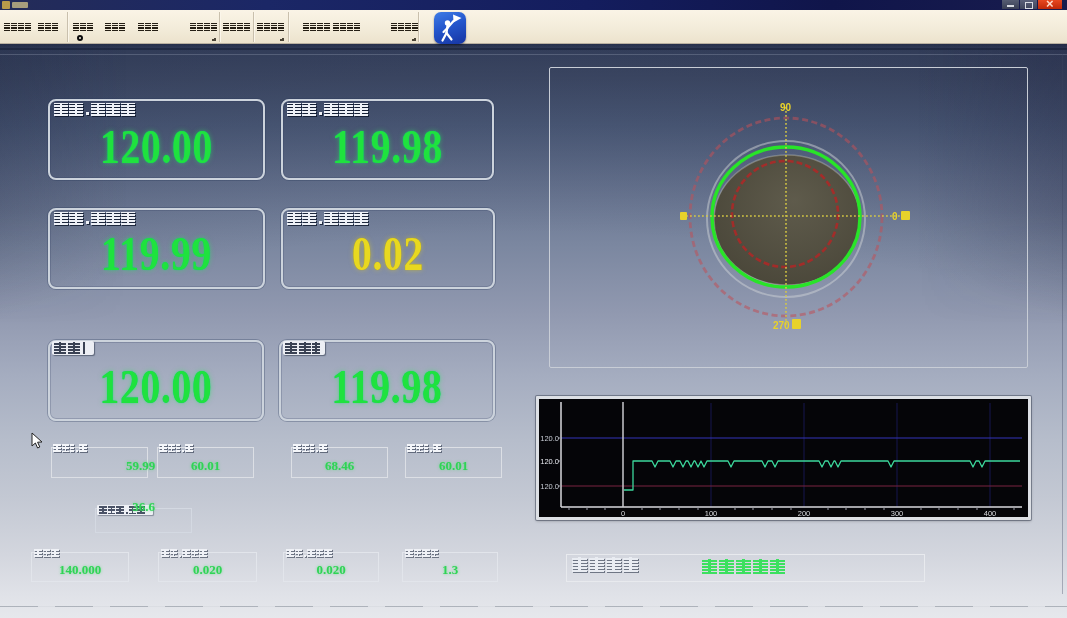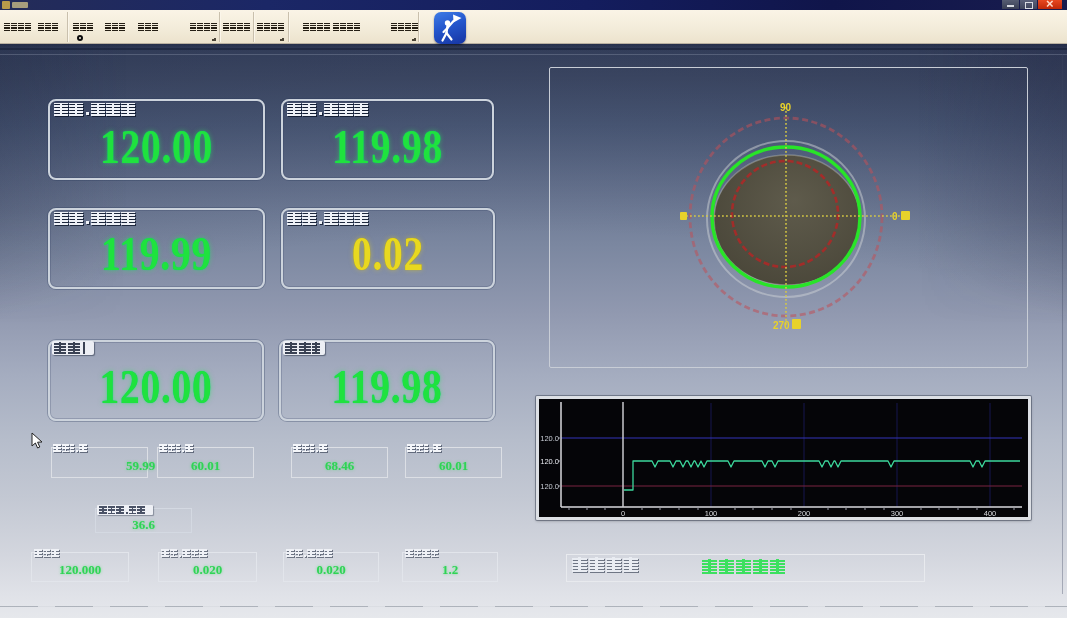--- a/index.html
+++ b/index.html
@@ -171,34 +171,34 @@
   <div class="sbox" style="left:291px;top:447px;"></div>
   <div class="zh s8 shdw2" style="left:293px;top:444px;color:#f4f6fa"><span class="zc"></span><span class="zc"></span><span class="zc" style="width:4px"></span><span class="zdot"></span><span class="zc"></span></div>
   <div class="sval" style="left:291px;width:97px;top:458px;">68.46</div>
   <div class="sbox" style="left:405px;top:447px;"></div>
   <div class="zh s8 shdw2" style="left:407px;top:444px;color:#f4f6fa"><span class="zc"></span><span class="zc"></span><span class="zc" style="width:4px"></span><span class="zdot"></span><span class="zc"></span></div>
   <div class="sval" style="left:405px;width:97px;top:458px;">60.01</div>
 
   <div class="sbox" style="left:95px;top:508px;width:97px;height:25px;border-color:#d4d9e2;"></div>
   <div style="position:absolute;left:97px;top:505px;width:56px;height:10px;background:#eef0f5;border-radius:1px;box-shadow:1px 1px 1px rgba(40,50,70,.4);"></div>
   <div class="zh s8" style="left:99px;top:506px;color:#4a5266"><span class="zc"></span><span class="zc"></span><span class="zc"></span><span class="zdot"></span><span class="zc"></span><span class="zc"></span></div>
-  <div class="sval" style="left:95px;width:97px;top:517px;">36.6</div>
+  <div class="sval" style="left:95px;width:97px;top:499px;">36.6</div>
 
   <div class="sbox" style="left:31px;top:552px;width:98px;height:30px;border-color:#e2e5eb;"></div>
   <div class="zh s8 shdw2" style="left:34px;top:549px;color:#eff1f6"><span class="zc"></span><span class="zc"></span><span class="zc"></span></div>
-  <div class="sval" style="left:31px;width:98px;top:562px;">120.000</div>
+  <div class="sval" style="left:31px;width:98px;top:562px;">140.000</div>
   <div class="sbox" style="left:158px;top:552px;width:99px;height:30px;border-color:#e2e5eb;"></div>
   <div class="zh s8 shdw2" style="left:161px;top:549px;color:#eff1f6"><span class="zc"></span><span class="zc"></span><span class="zdot"></span><span class="zc"></span><span class="zc"></span><span class="zc"></span></div>
   <div class="sval" style="left:158px;width:99px;top:562px;">0.020</div>
   <div class="sbox" style="left:283px;top:552px;width:96px;height:30px;border-color:#e2e5eb;"></div>
   <div class="zh s8 shdw2" style="left:286px;top:549px;color:#eff1f6"><span class="zc"></span><span class="zc"></span><span class="zdot"></span><span class="zc"></span><span class="zc"></span><span class="zc"></span></div>
   <div class="sval" style="left:283px;width:96px;top:562px;">0.020</div>
   <div class="sbox" style="left:402px;top:552px;width:96px;height:30px;border-color:#e2e5eb;"></div>
   <div class="zh s8 shdw2" style="left:405px;top:549px;color:#eff1f6"><span class="zc"></span><span class="zc"></span><span class="zc"></span><span class="zc"></span></div>
-  <div class="sval" style="left:402px;width:96px;top:562px;">1.2</div>
+  <div class="sval" style="left:402px;width:96px;top:562px;">1.3</div>
 
   <div id="cpan-top"></div>
   <div id="cpan-top2"></div>
   <div id="cpan-right"></div>
   <div id="cpan"></div>
   <svg id="gauge" style="position:absolute;left:549px;top:67px;" width="479" height="301" viewBox="0 0 479 301">
     <ellipse cx="238" cy="153" rx="73" ry="65" fill="url(#dgrad)" stroke="rgba(205,205,190,0.35)" stroke-width="1.5"></ellipse>
     <ellipse cx="237" cy="152" rx="79" ry="78" fill="none" stroke="#cdd1d5" stroke-width="2" opacity="0.5"></ellipse>
     <ellipse cx="237" cy="150" rx="74" ry="70" fill="none" stroke="#28e428" stroke-width="3.4"></ellipse>
     <circle cx="236" cy="147" r="53" fill="none" stroke="#b62424" stroke-width="2.6" stroke-dasharray="6 3" opacity="0.8"></circle>

